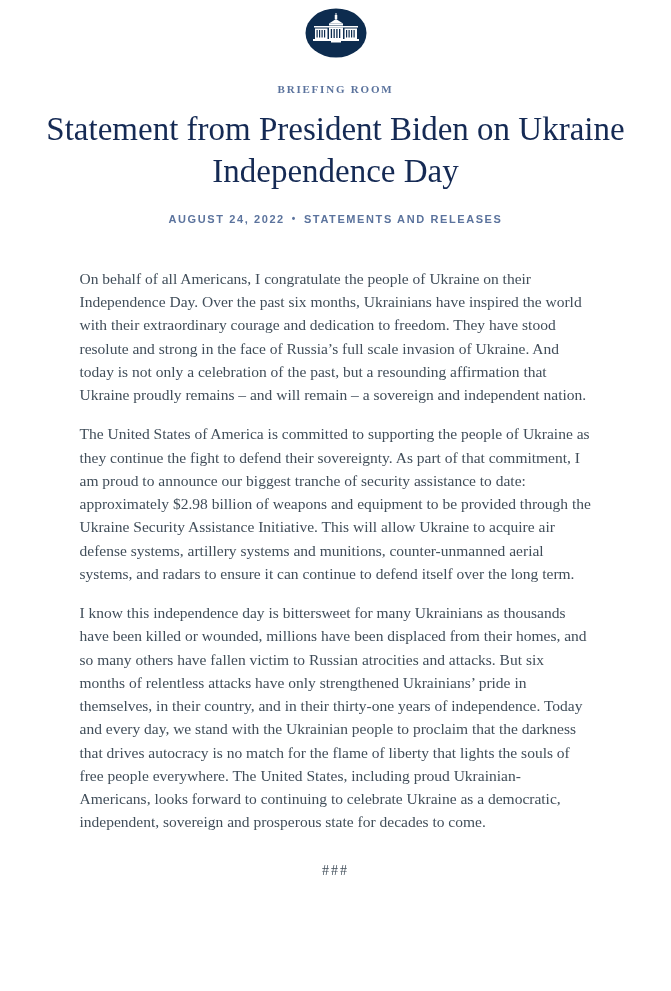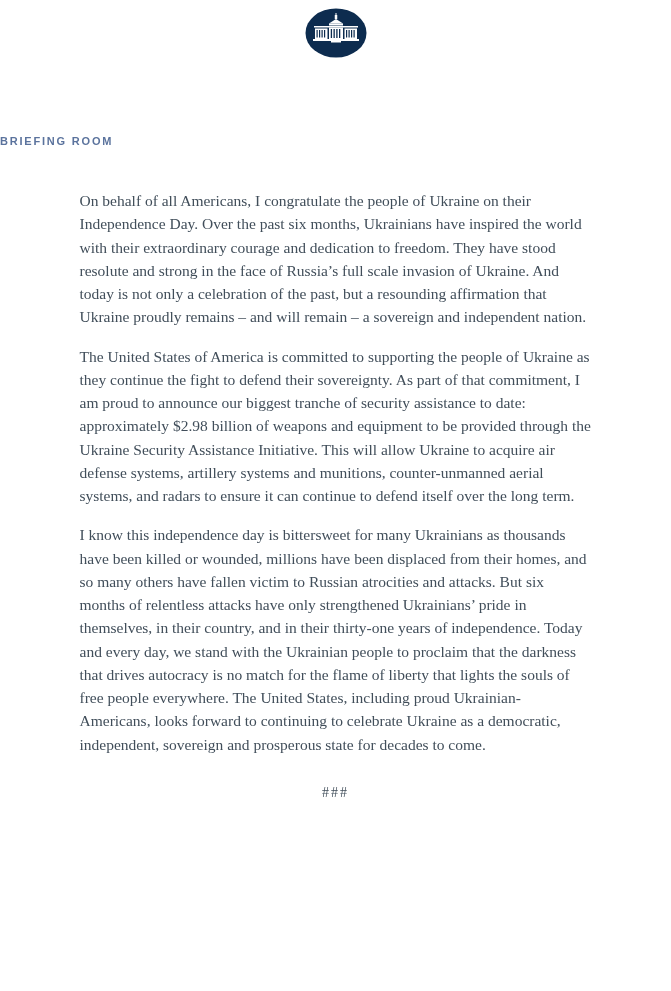--- a/index.html
+++ b/index.html
@@ -18,22 +18,23 @@
     display: flex;
     justify-content: center;
   }
   .logo-link {
     display: inline-block;
     line-height: 0;
     cursor: pointer;
   }
   .eyebrow {
     display: block;
-    margin-top: 76px;
-    font-family: Liberation Sans, sans-serif;
+    margin-top: 24px;
+    text-align: center;
+    font-family: Liberation Serif, serif;
     font-size: 11px;
     font-weight: 600;
     letter-spacing: 1.8px;
     color: var(--meta_blue);
     text-decoration: none;
     cursor: pointer;
   }
   .page-title {
     margin: 14px auto 0;
     max-width: 620px;
@@ -121,21 +122,25 @@
         <rect x="18" y="64" width="92" height="4" fill="#ffffff"></rect>
         <rect x="54" y="68" width="20" height="3" fill="#ffffff"></rect>
       </svg>
     </span>
   </a>
 </header>
 
 <main>
   <a class="eyebrow">BRIEFING ROOM</a>
 
+  <h1 class="page-title">Statement from President Biden on Ukraine Independence Day</h1>
 
+  <div class="article-meta">
+    <span>AUGUST 24, 2022</span><span class="sep">•</span><a>STATEMENTS AND RELEASES</a>
+  </div>
 
   <article class="article-body">
     <p>On behalf of all Americans, I congratulate the people of Ukraine on their Independence Day. Over the past six months, Ukrainians have inspired the world with their extraordinary courage and dedication to freedom.  They have stood resolute and strong in the face of Russia’s full scale invasion of Ukraine. And today is not only a celebration of the past, but a resounding affirmation that Ukraine proudly remains – and will remain – a sovereign and independent nation.</p>
     <p>The United States of America is committed to supporting the people of Ukraine as they continue the fight to defend their sovereignty. As part of that commitment, I am proud to announce our biggest tranche of security assistance to date: approximately $2.98 billion of weapons and equipment to be provided through the Ukraine Security Assistance Initiative.  This will allow Ukraine to acquire air defense systems, artillery systems and munitions, counter-unmanned aerial systems, and radars to ensure it can continue to defend itself over the long term.</p>
     <p>I know this independence day is bittersweet for many Ukrainians as thousands have been killed or wounded, millions have been displaced from their homes, and so many others have fallen victim to Russian atrocities and attacks. But six months of relentless attacks have only strengthened Ukrainians’ pride in themselves, in their country, and in their thirty-one years of independence. Today and every day, we stand with the Ukrainian people to proclaim that the darkness that drives autocracy is no match for the flame of liberty that lights the souls of free people everywhere. The United States, including proud Ukrainian-Americans, looks forward to continuing to celebrate Ukraine as a democratic, independent, sovereign and prosperous state for decades to come.</p>
     <div class="end-mark">###</div>
   </article>
 </main>
 
 </body></html>

